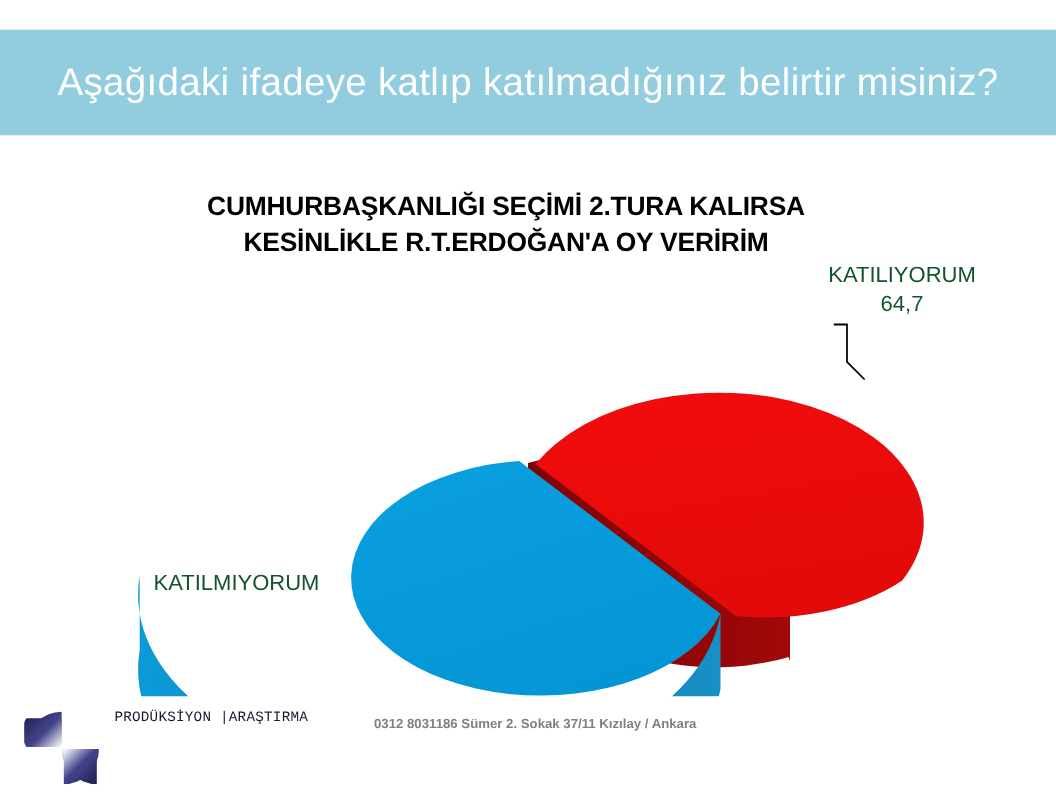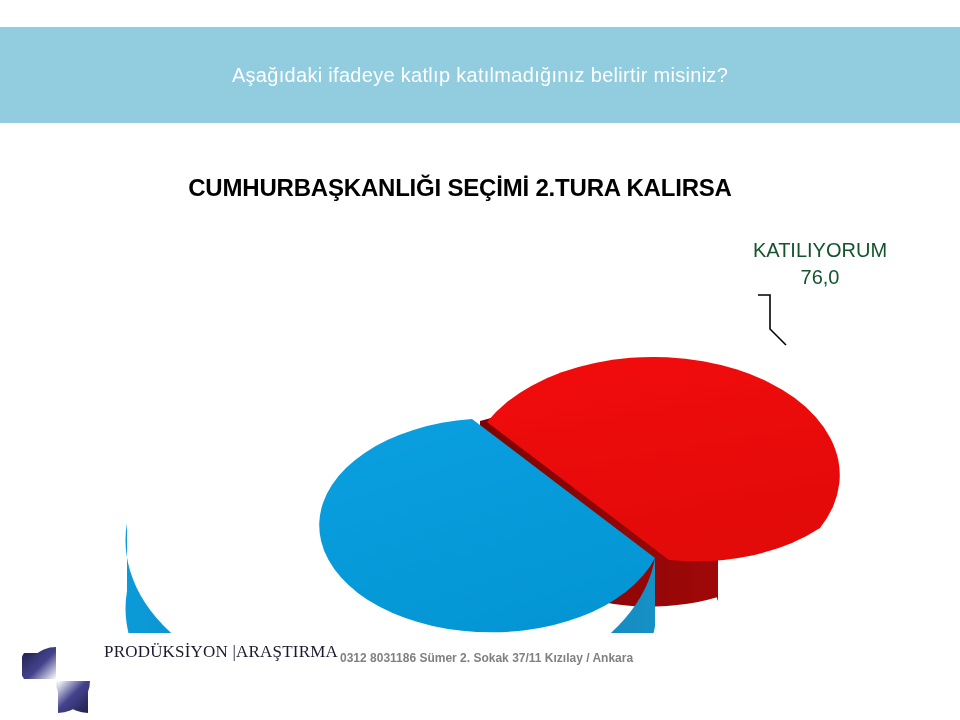--- a/index.html
+++ b/index.html
@@ -27,21 +27,21 @@
   #header-title {
     position: absolute;
     left: 0;
     top: 0;
     width: 960px;
     height: 96px;
     display: flex;
     align-items: center;
     justify-content: center;
     color: #ffffff;
-    font-size: 20px;
+    font-size: 35px;
     font-weight: 400;
     letter-spacing: 0.3px;
     white-space: nowrap;
   }
 
   
   #chart-area {
     position: absolute;
     left: 0;
     top: 123px;
@@ -137,40 +137,41 @@
   }
   #logo-wordmark {
     font-family: "Liberation Serif", serif;
     font-size: 37px;
     letter-spacing: 1.2px;
     color: #1a1a2e;
     line-height: 40px;
     white-space: nowrap;
   }
   #logo-tagline {
-    font-family: Liberation Serif, serif;
-    font-size: 17px;
+    font-family: Liberation Mono, monospace;
+    font-size: 13px;
     letter-spacing: 0.2px;
     color: #1a1a2e;
     line-height: 16px;
     white-space: nowrap;
     margin-top: -1px;
   }
 </style>
 </head>
 <body>
 
 <div id="header-banner">
   <div id="header-title">Aşağıdaki ifadeye katlıp katılmadığınız belirtir misiniz?</div>
 </div>
 
 <div id="chart-area">
 
   <div id="chart-title">
     <span class="tline">CUMHURBAŞKANLIĞI SEÇİMİ 2.TURA KALIRSA</span>
+    <span class="tline">KESİNLİKLE R.T.ERDOĞAN'A OY VERİRİM</span>
   </div>
 
   <svg id="pie-svg" viewBox="0 0 960 510">
     <defs>
 
       <linearGradient id="blueSideGrad" x1="0" y1="0" x2="1" y2="0">
         <stop offset="0%" stop-color="#0b9ad8"></stop>
         <stop offset="35%" stop-color="#0f8cc4"></stop>
         <stop offset="70%" stop-color="#1284b8"></stop>
         <stop offset="100%" stop-color="#1790c6"></stop>
@@ -230,24 +231,25 @@
                L 655 435
                A 172 107 0 1 1 472 296
                Z"></path>
     </g>
 
     <polyline points="758,172 770,172 770,206 786,222" fill="none" stroke="#000000" stroke-width="1.6"></polyline>
   </svg>
 
   <div class="pie-label" id="label-katiliyorum">
     <span class="lbl-name">KATILIYORUM</span>
-    <span class="lbl-val">76,0</span>
+    <span class="lbl-val">64,7</span>
   </div>
 
   <div class="pie-label" id="label-katilmiyorum">
+    <span class="lbl-name">KATILMIYORUM</span>
   </div>
 </div>
 
 <div id="footer">
 
   <div id="logo">
     <svg id="logo-mark" viewBox="0 0 78 70">
       <defs>
         <linearGradient id="logoGradA" x1="0" y1="0" x2="1" y2="1">
           <stop offset="0%" stop-color="#20204f"></stop>

